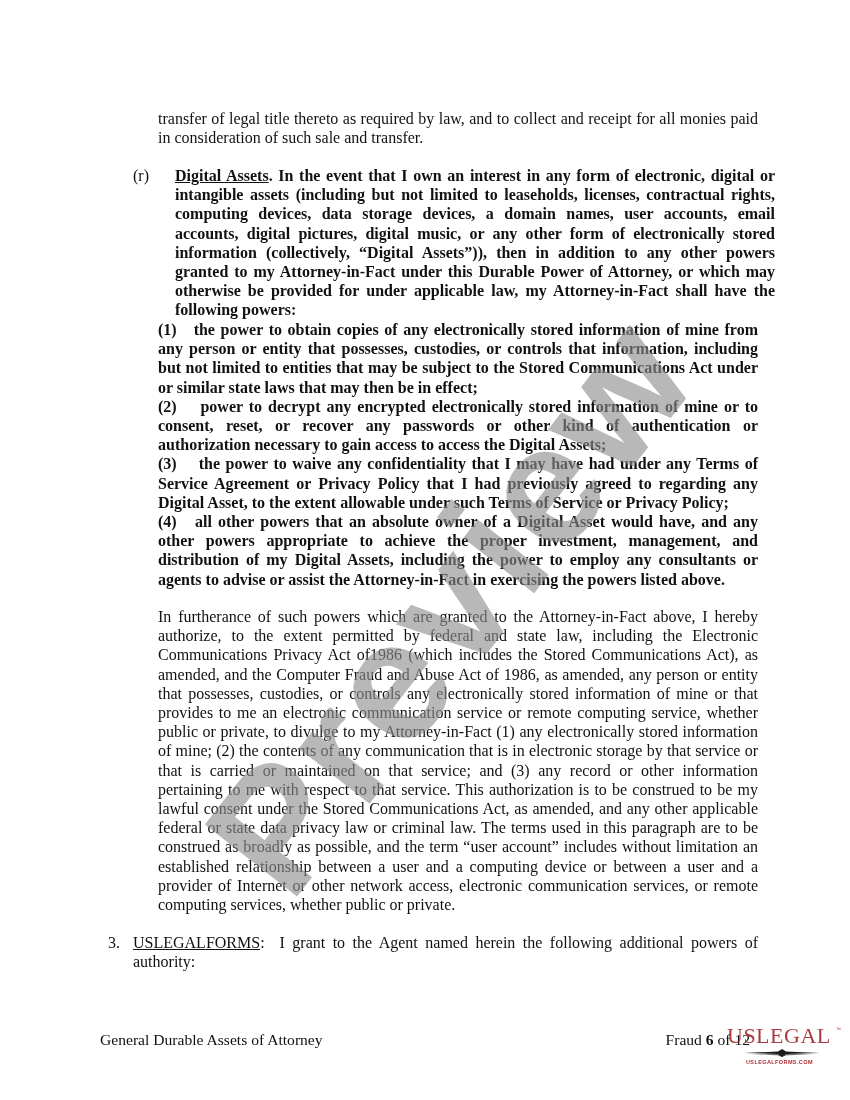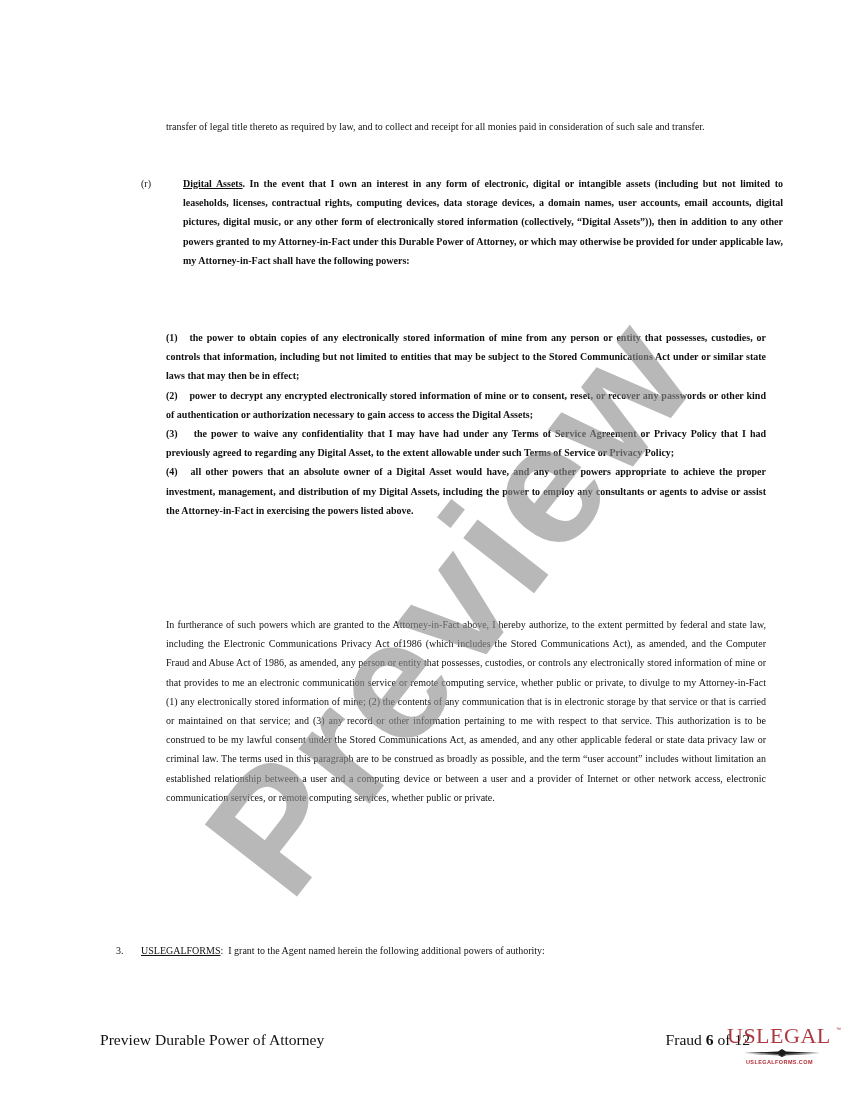--- a/index.html
+++ b/index.html
@@ -15,25 +15,25 @@
       font-family: "Liberation Serif", "DejaVu Serif", serif;
       color: #111111;
     }
     .page {
       position: absolute;
       left: 0; top: 0;
       width: 850px; height: 1100px;
     }
     .para {
       position: absolute;
-      font-size: 10px;
+      font-size: 16px;
       line-height: 19.2px;
       text-align: justify;
       text-align-last: left;
-      margin: 16px;
+      margin: 8px;
     }
     .cont-para {
       left: 150px;
       width: 600px;
       top: 101px;
     }
     .item-r {
       left: 125px;
       width: 625px;
       top: 158px;
@@ -179,21 +179,21 @@
   </div>
 
   <p class="para furtherance">In furtherance of such powers which are granted to the Attorney-in-Fact above, I hereby authorize, to the extent permitted by federal and state law, including the Electronic Communications Privacy Act of1986 (which includes the Stored Communications Act), as amended, and the Computer Fraud and Abuse Act of 1986, as amended, any person or entity that possesses, custodies, or controls any electronically stored information of mine or that provides to me an electronic communication service or remote computing service, whether public or private, to divulge to my Attorney-in-Fact (1) any electronically stored information of mine; (2) the contents of any communication that is in electronic storage by that service or that is carried or maintained on that service; and (3) any record or other information pertaining to me with respect to that service. This authorization is to be construed to be my lawful consent under the Stored Communications Act, as amended, and any other applicable federal or state data privacy law or criminal law. The terms used in this paragraph are to be construed as broadly as possible, and the term “user account” includes without limitation an established relationship between a user and a computing device or between a user and a provider of Internet or other network access, electronic communication services, or remote computing services, whether public or private.</p>
 
   <div class="para misc">
     <span class="num">3.</span>
     <div class="body"><span class="u">USLEGALFORMS</span><span>:</span><span style="white-space: pre-wrap;">  I grant to the Agent named herein the following additional powers of authority:</span></div>
   </div>
 
   <div class="footer">
-    <span class="footer-left">Preview Durable Power of Attorney</span>
+    <span class="footer-left">General Durable Assets of Attorney</span>
     <span class="footer-right"><span style="white-space: pre;">Fraud </span><span class="pnum">6</span><span style="white-space: pre;"> of 12</span></span>
   </div>
 
   <div class="watermark">Preview</div>
 
   <div class="logo">
     <span class="logo-text">USLEGAL</span>
     <span class="logo-tm">™</span>
     <svg class="logo-eagle" viewBox="0 0 80 8" xmlns="http://www.w3.org/2000/svg">
       <path d="M2 4 L36 2.5 L40 0 L44 2.5 L78 4 L44 5 L40 8 L36 5 Z" fill="#1a1a1a"></path>

